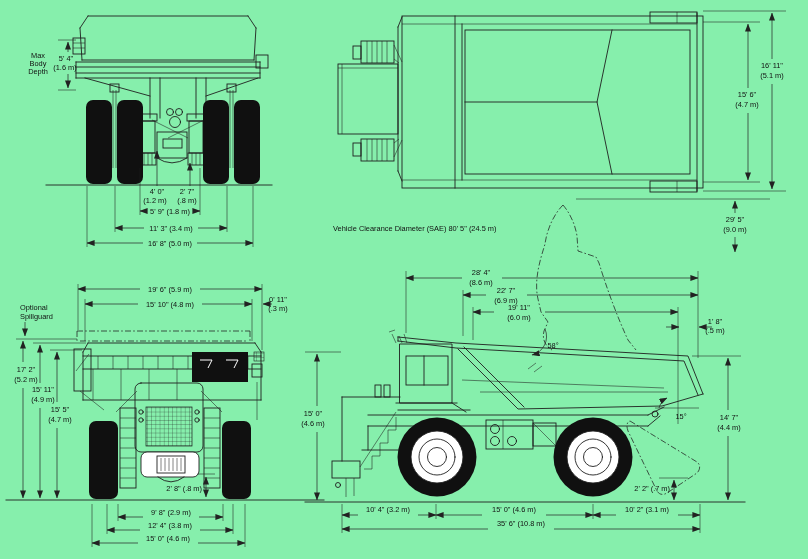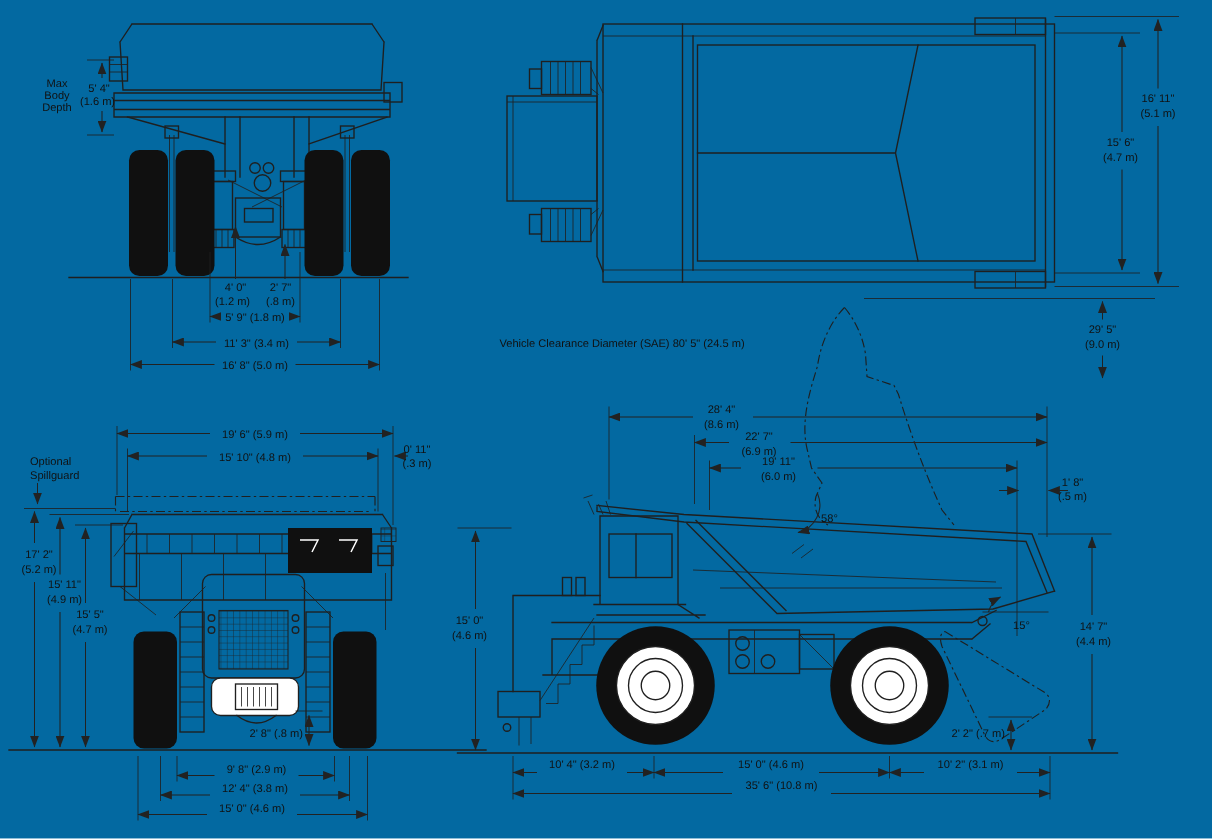--- a/index.html
+++ b/index.html
@@ -1,16 +1,16 @@
 <!DOCTYPE html>
 <html><head>
 <meta charset="utf-8">
 <style>
   html,body{margin:0;padding:0;background:#ffffff}
-  .stage{width:808px;height:559px;position:relative;background:#0369a1}
+  .stage{width:808px;height:559px;position:relative;background:#86efac}
   svg{display:block}
   .s{stroke:#1f1f1f;stroke-width:.9;fill:none;stroke-linecap:square;stroke-linejoin:miter}
   .t{stroke:#1f1f1f;stroke-width:.55;fill:none}
   .f{fill:#101010;stroke:none}
   .wf{fill:#ffffff;stroke:#1f1f1f;stroke-width:.9}
   .ph{stroke:#1f1f1f;stroke-width:.75;fill:none;stroke-dasharray:6 2.2 1.6 2.2}
   .dm{stroke:#222222;stroke-width:.7;fill:none}
   text{font-family:"Liberation Sans","DejaVu Sans",sans-serif;font-size:7.4px;fill:#111}
   .mid{text-anchor:middle}
   .end{text-anchor:end}

